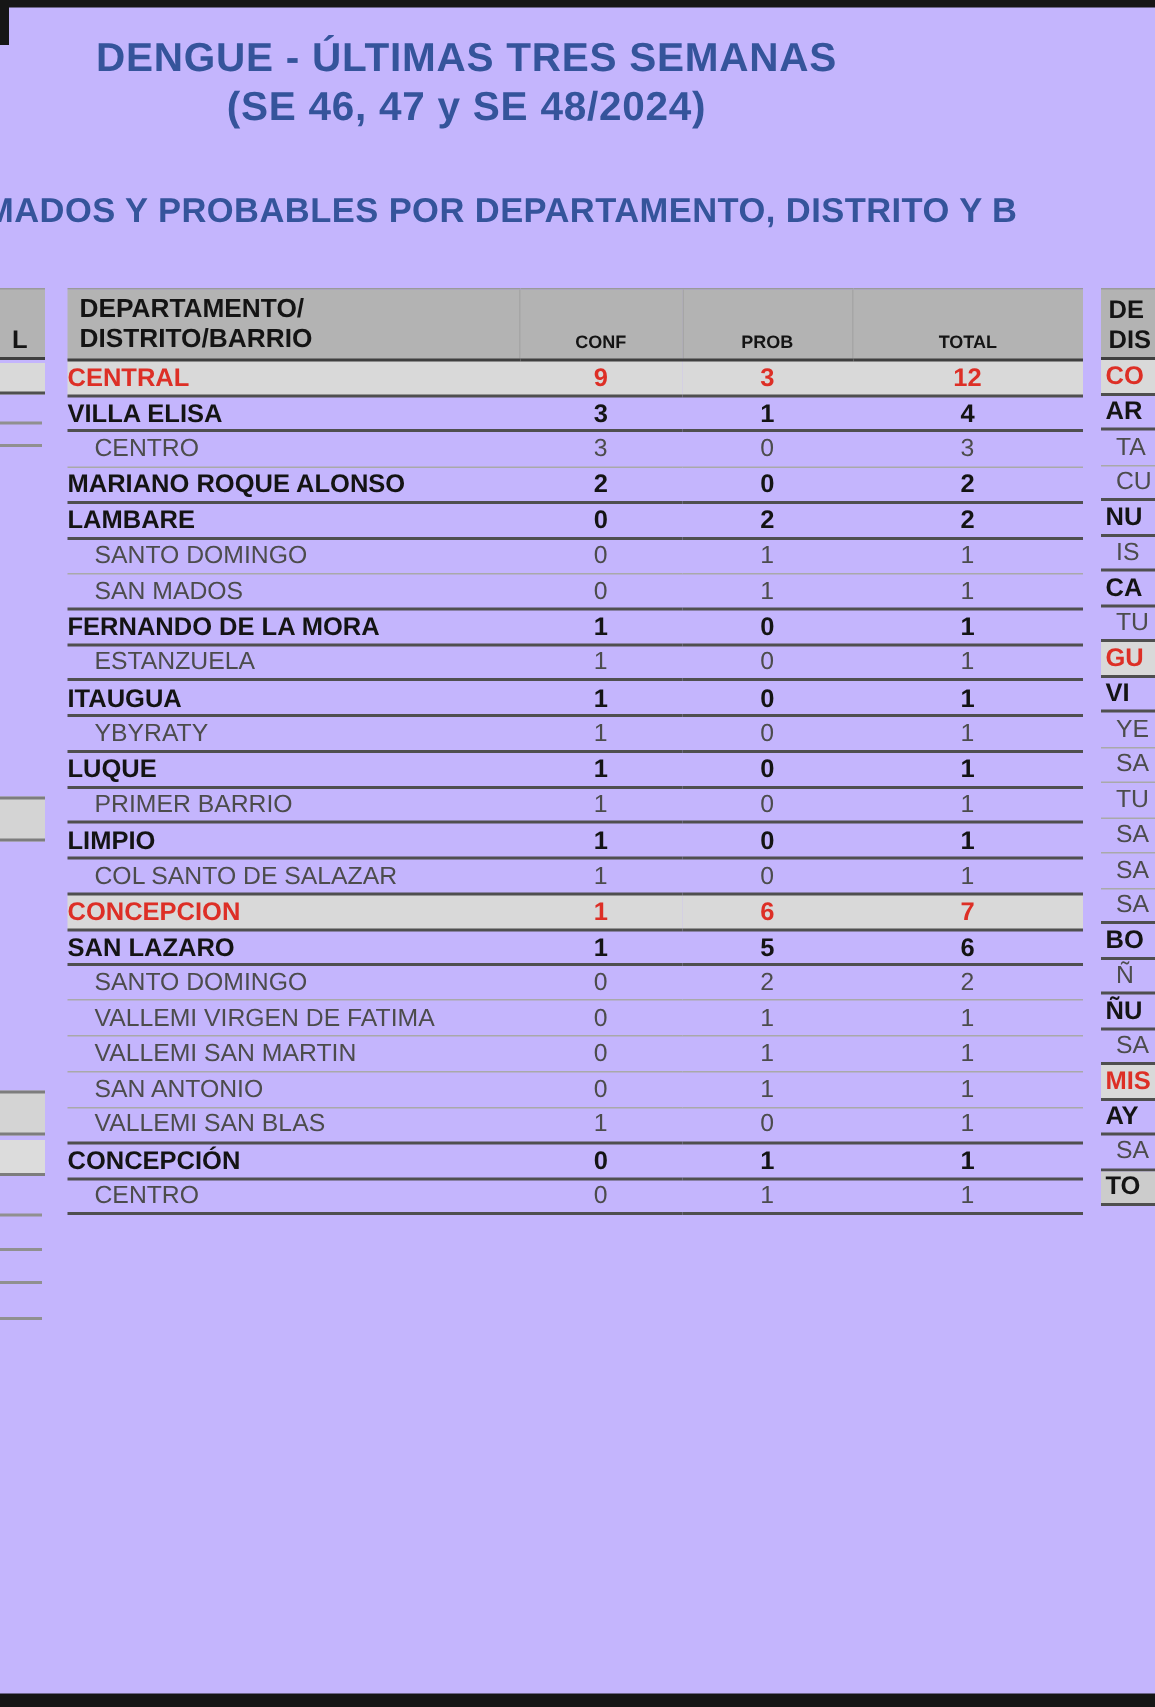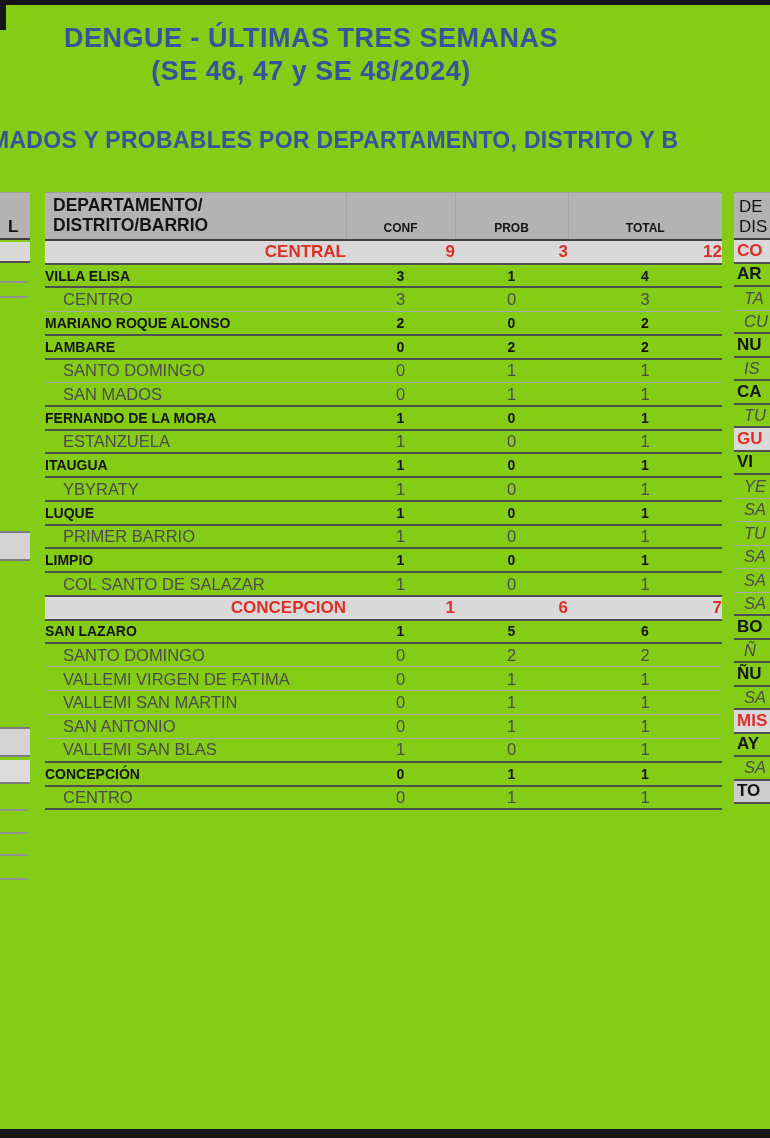--- a/index.html
+++ b/index.html
@@ -1,17 +1,17 @@
 <!DOCTYPE html>
 <html><head>
 <meta charset="utf-8">
 <style>
   html,body { margin:0; padding:0; background:#e9e9e9; }
   .canvas {
-    position:relative; width:770px; height:1138px; background:#84cc16;
+    position:relative; width:770px; height:1138px; background:#c4b5fd;
     overflow:hidden; font-family:"Liberation Sans", sans-serif;
     margin:0 auto;
   }
   
   .topbar   { position:absolute; left:0; top:0; width:770px; height:5px; background:#161616; }
   .topcorner{ position:absolute; left:0; top:0; width:6px; height:30px; background:#161616; }
   .bottombar{ position:absolute; left:0; top:1129px; width:770px; height:9px; background:#161616; }
 
   
   .title {
@@ -30,41 +30,41 @@
     vertical-align:bottom; padding:2px 0 4px; border-top:1px solid #9a9a9a;
     border-bottom:2px solid #3f3f3f; height:42px; box-sizing:border-box;
   }
   table.main thead th.name-h { text-align:left; padding-left:8px; line-height:20px; font-size:17.5px; }
   table.main thead th.num-h  { text-align:center; border-left:1px solid #a6a6a6; }
   table.main tbody tr { height:23.73px; }
   table.main td { padding:0; font-size:16.5px; line-height:1; box-sizing:border-box; }
   td.name { text-align:left; padding-left:8px; }
   td.num  { text-align:center; }
   tr.department { background:#d9d9d9; }
-  tr.department td { color:#dd2f26; font-weight:bold; font-size:17px;text-align:right; }
-  tr.district td { color:#141414; font-weight:bold; font-size:14px; }
+  tr.department td { color:#dd2f26; font-weight:bold; font-size:17px; }
+  tr.district td { color:#141414; font-weight:bold; font-size:17px; }
   tr.barrio td { color:#4c4c4c; }
   tr.barrio td.name { padding-left:18px; }
   tr.sep-dark td { border-bottom:2px solid #4f4f4f; }
   tr.sep-thin td { border-bottom:1px solid #a9a9a9; }
 
   
   .right-frag { position:absolute; left:734px; top:192px; width:36px; height:616px; overflow:hidden; }
   .right-frag .hdr {
     height:48px; box-sizing:border-box; background:#b3b3b3; border-top:1px solid #9a9a9a;
-    border-bottom:2px solid #3f3f3f; color:#141414; font-weight:normal; font-size:17px;
+    border-bottom:2px solid #3f3f3f; color:#141414; font-weight:bold; font-size:17px;
     line-height:20px; padding:4px 0 0 5px; white-space:nowrap;
   }
   .right-frag .frow {
     height:23.5px; box-sizing:border-box; display:flex; align-items:center;
     padding-left:3px; font-size:16.5px; white-space:nowrap;
   }
   .right-frag .frow.department { background:#d9d9d9; color:#dd2f26; font-weight:bold; font-size:17px; }
   .right-frag .frow.district { color:#141414; font-weight:bold; font-size:17px; }
-  .right-frag .frow.barrio { color:#4c4c4c; padding-left:10px;font-style:italic; }
+  .right-frag .frow.barrio { color:#4c4c4c; padding-left:10px; }
   .right-frag .frow.total { background:#cccccc; color:#141414; font-weight:bold; font-size:17px; }
   .right-frag .frow.sep-dark { border-bottom:2px solid #4f4f4f; }
   .right-frag .frow.sep-thin { border-bottom:1px solid #a9a9a9; }
 
   
   .lf { position:absolute; left:0; box-sizing:border-box; }
   .lf-header { top:192px; width:30px; height:48px; background:#b3b3b3; border-top:1px solid #9a9a9a;
                border-bottom:2px solid #3f3f3f; color:#141414; font-weight:bold; font-size:17px;
                padding:24px 0 0 8px; }
   .lf-deptrow { top:242px; width:30px; height:21px; background:#d9d9d9; border-bottom:2px solid #4f4f4f; }

